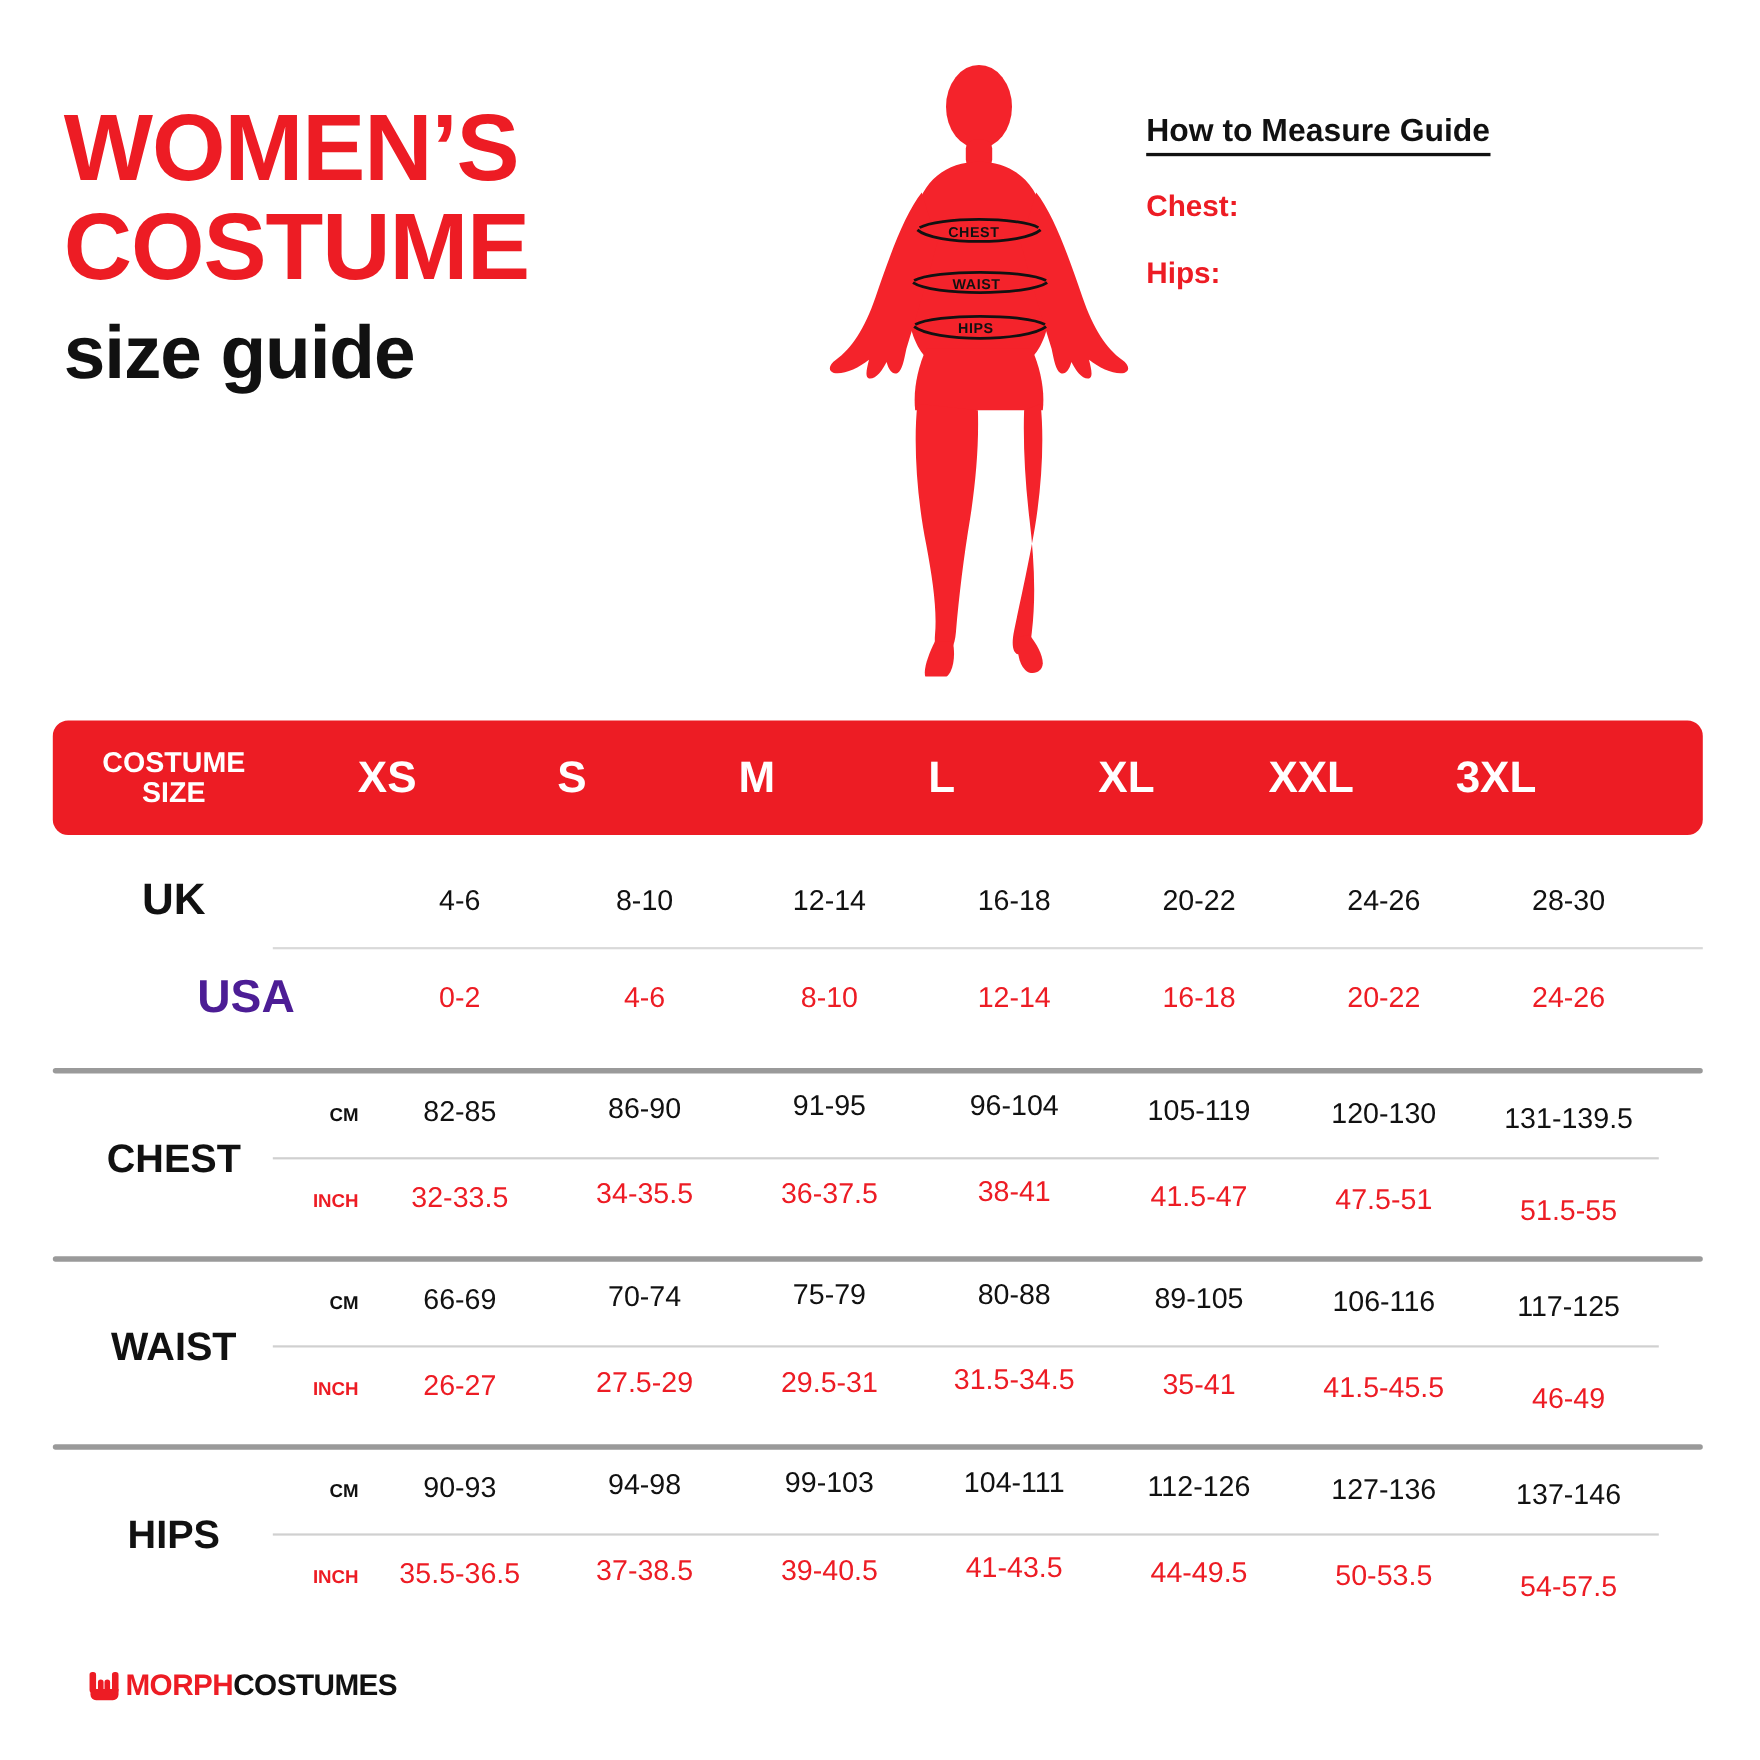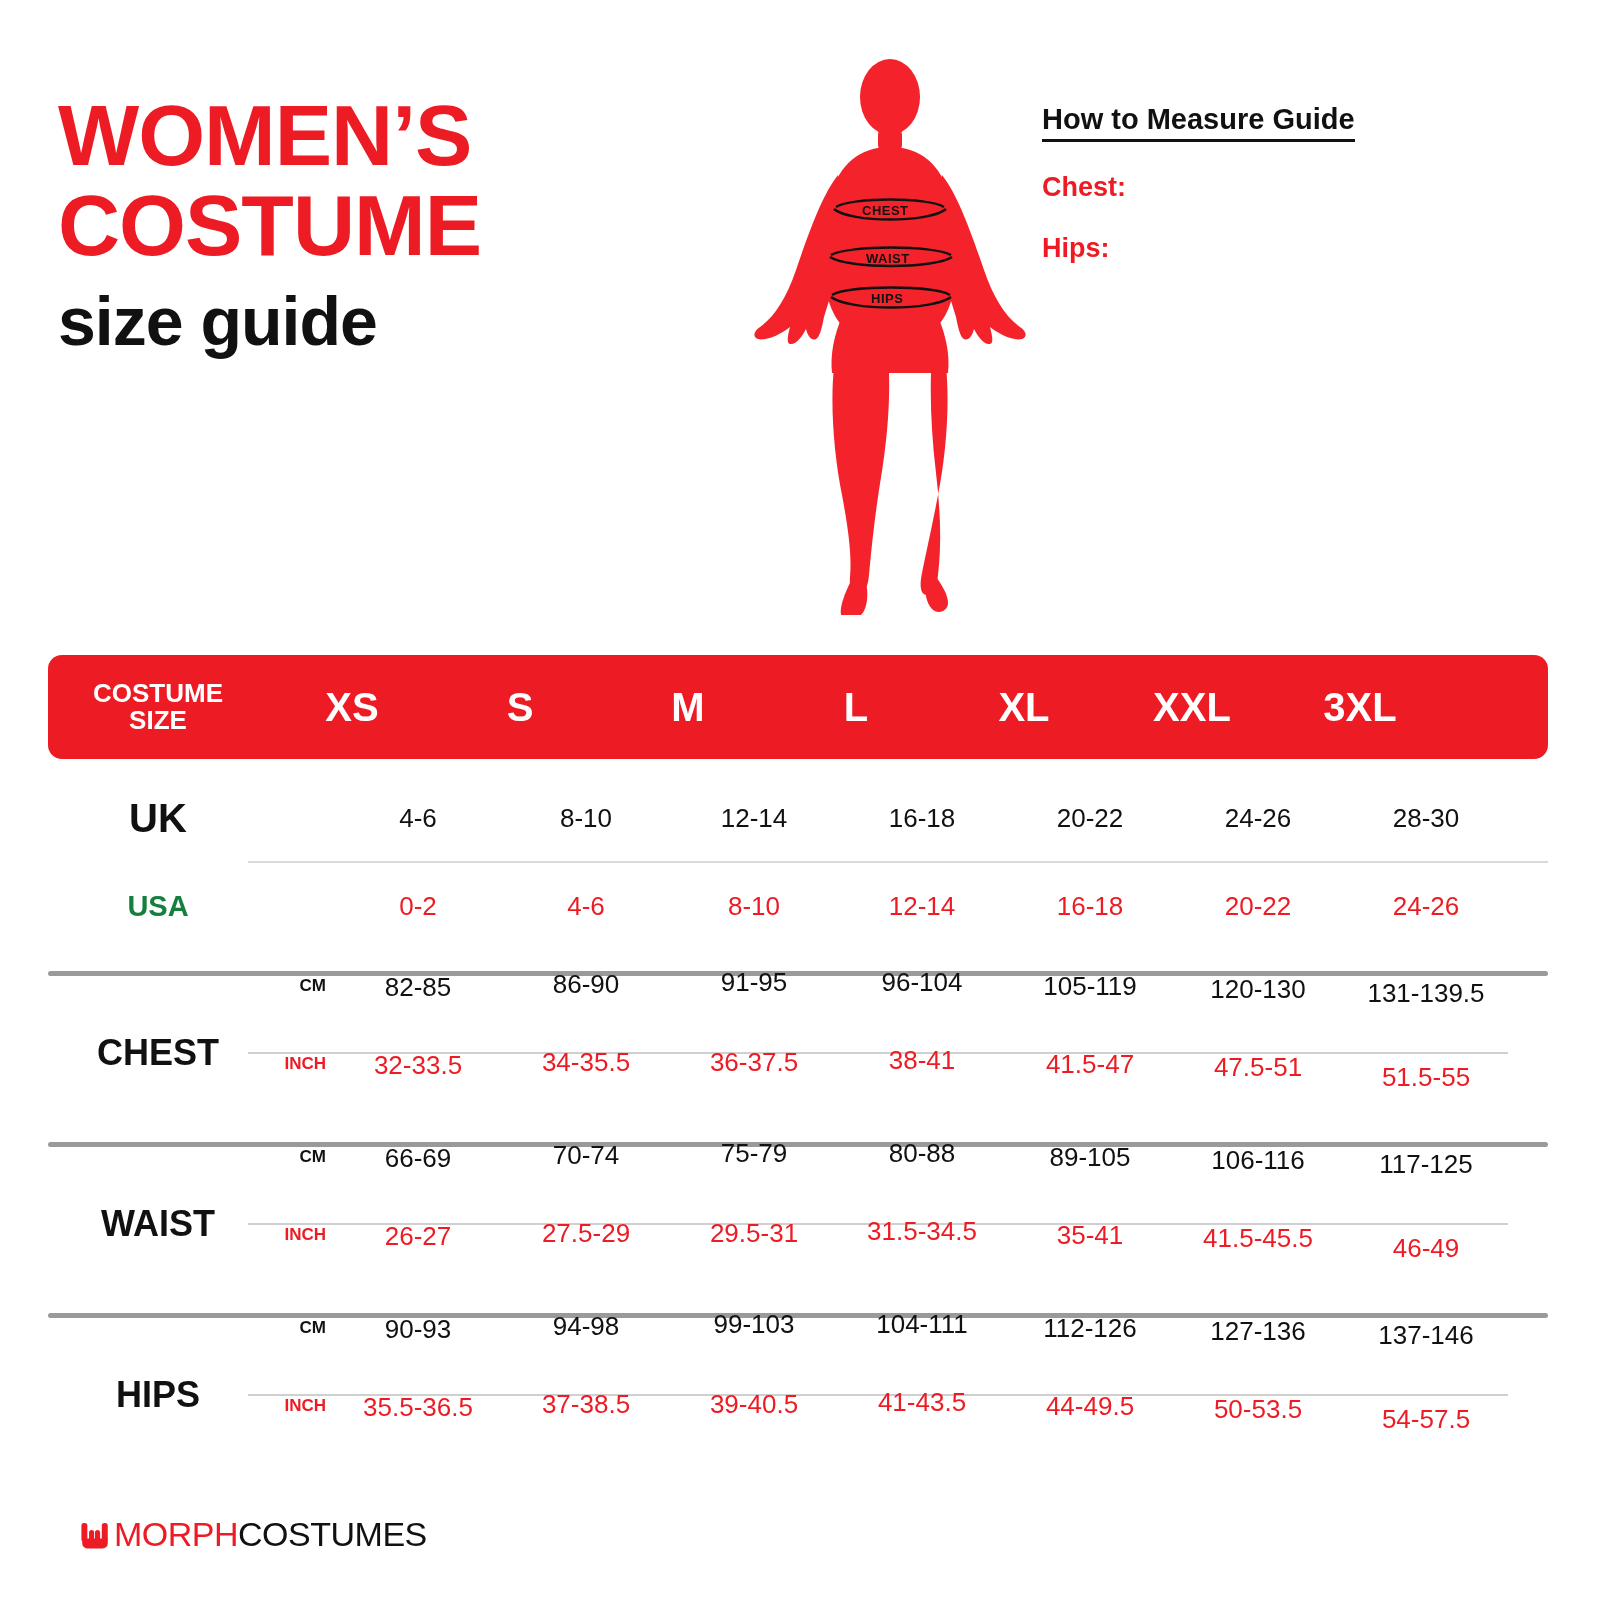--- a/index.html
+++ b/index.html
@@ -69,54 +69,54 @@
   .hcell { text-align: center; font-weight: bold; font-size: 40px; }
   .hcell.first { font-size: 26px; line-height: 1.05; }
   .col-label { width: 220px; }
   .col-unit  { width: 66px; }
   .col-size  { width: 168px; }
 
   .row { display: flex; align-items: center; position: relative; }
   .rlabel {
     width: 220px; text-align: center; font-size: 40px; font-weight: bold; color: #111;
   }
-  .rlabel.red { color: #15803d; font-size: 29px; }
+  .rlabel.red { color: #4c1d95; font-size: 42px; text-align: right; }
   .unit { width: 66px; text-align: right; padding-right: 8px; font-size: 17px; font-weight: bold; color: #111; }
   .unit.red { color: #ED1C24; }
   .cell { width: 168px; text-align: center; font-size: 26px; font-weight: normal; color: #111; }
   .cell.red { color: #ED1C24; }
 
   .row-uk  { height: 86px; margin-top: 16px; }
   .row-usa { height: 86px; }
   .sep-light { height: 2px; background: #d9d9d9; margin-left: 200px; }
   .sep-grey  { height: 5px; background: #9a9a9a; border-radius: 3px; }
   .sep-thin  { height: 2px; background: #d0d0d0; margin-left: 200px; margin-right: 40px; }
 
   .grp { position: relative; }
   .grp-label {
     position: absolute; left: 0; top: 50%; transform: translateY(-50%);
     width: 220px; text-align: center; font-size: 36px; font-weight: bold; color: #111;
   }
   .grp-rows { margin-left: 0; }
-  .subrow { display: flex; align-items: flex-start; height: 76px; }
+  .subrow { display: flex; align-items: center; height: 76px; }
   .subrow .spacer { width: 220px; }
 
   
   .k1 { position: relative; top: -4px; }
   .k2 { position: relative; top: -7px; }
   .k3 { position: relative; top: -9px; }
   .k4 { position: relative; top: -5px; }
   .k5 { position: relative; top: -2px; }
   .k6 { position: relative; top: 2px; }
   .k7 { position: relative; top: 8px; }
 
   
   .logo { position: absolute; left: 78px; top: 1500px; display: flex; align-items: center; }
   .logo-mark { width: 34px; height: 34px; margin-right: 2px; }
-  .logo-text { font-size: 34px; font-weight: normal; letter-spacing: -0.5px; }
+  .logo-text { font-size: 27px; font-weight: bold; letter-spacing: -0.5px; }
   .logo-morph { color: #ED1C24; }
   .logo-costumes { color: #111; }
 </style>
 </head>
 <body>
 
 <div class="page">
 
   <div class="title-block">
     <div class="title-line1">WOMEN’S</div>

